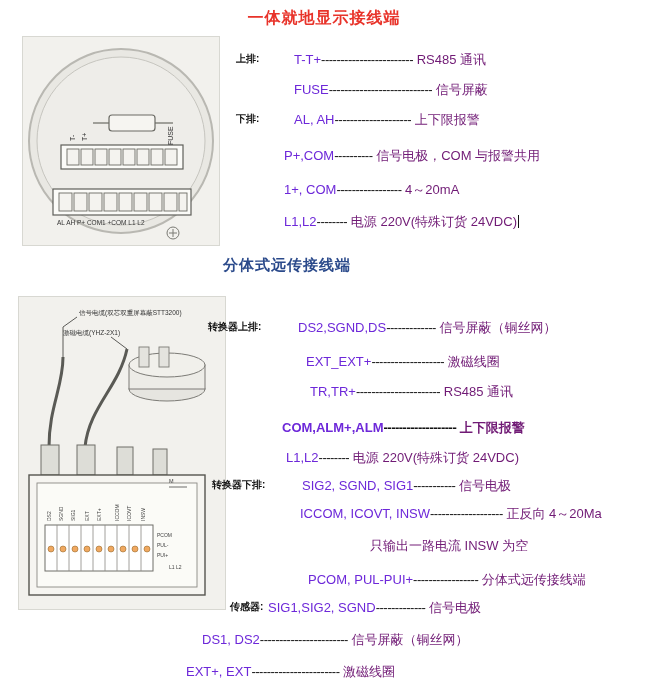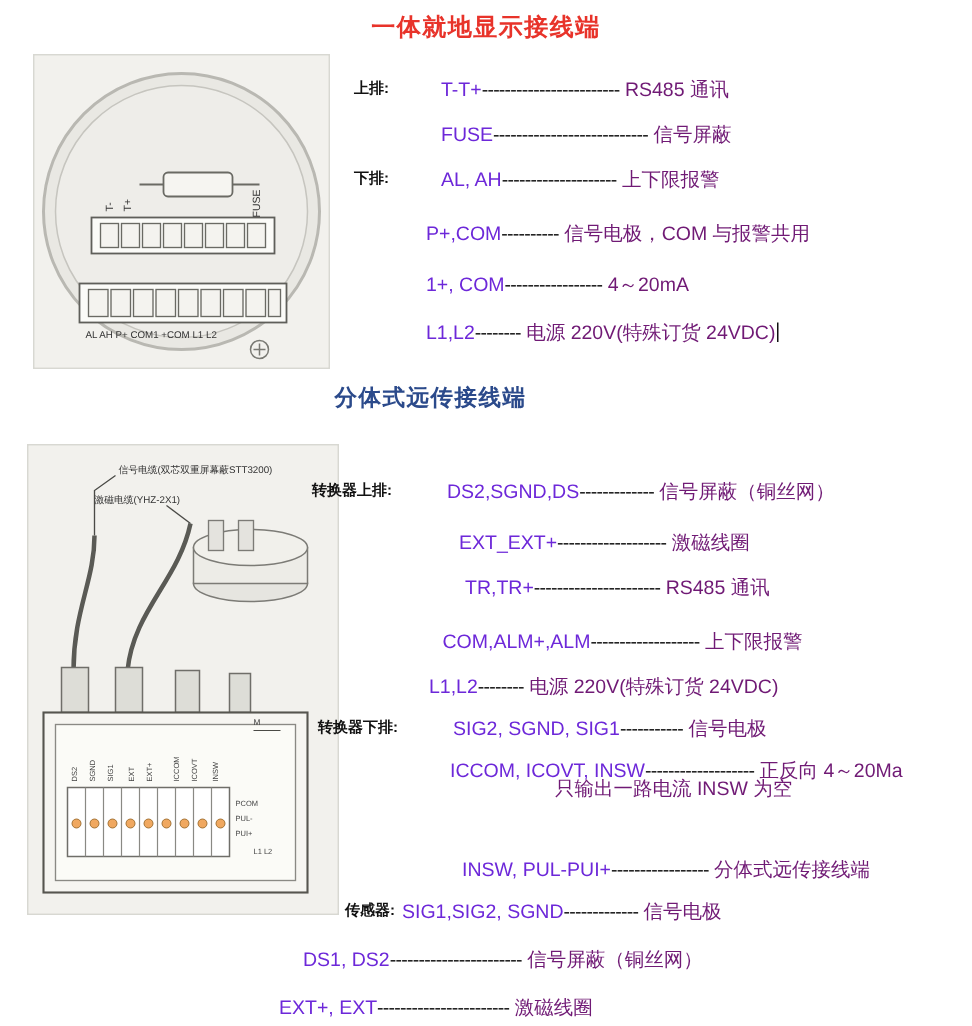--- a/index.html
+++ b/index.html
@@ -227,44 +227,44 @@
 </div>
 
 <div class="row" style="left:306px;top:354px;">
   <span class="k">EXT_EXT+</span><span class="d">-------------------</span> <span class="v">激磁线圈</span>
 </div>
 
 <div class="row" style="left:310px;top:384px;">
   <span class="k">TR,TR+</span><span class="d">----------------------</span> <span class="v">RS485 通讯</span>
 </div>
 
-<div class="row" style="left:295px;top:420px;">
+<div class="row" style="left:282px;top:420px;font-weight:bold;">
   <span class="k">COM,ALM+,ALM</span><span class="d">-------------------</span> <span class="v">上下限报警</span>
 </div>
 
 <div class="row" style="left:286px;top:450px;">
   <span class="k">L1,L2</span><span class="d">--------</span> <span class="v">电源 220V(特殊订货 24VDC)</span>
 </div>
 
 <div class="rowlabel" style="left:212px;top:478px;">转换器下排:</div>
 
 <div class="row" style="left:302px;top:478px;">
   <span class="k">SIG2, SGND, SIG1</span><span class="d">-----------</span> <span class="v">信号电极</span>
 </div>
 
 <div class="row" style="left:300px;top:506px;">
   <span class="k">ICCOM, ICOVT, INSW</span><span class="d">-------------------</span> <span class="v">正反向 4～20Ma</span>
 </div>
 
-<div class="row" style="left:370px;top:518px;">
+<div class="row" style="left:370px;top:538px;">
   <span class="v">只输出一路电流 INSW 为空</span>
 </div>
 
 <div class="row" style="left:308px;top:572px;">
-  <span class="k">INSW, PUL-PUI+</span><span class="d">-----------------</span> <span class="v">分体式远传接线端</span>
+  <span class="k">PCOM, PUL-PUI+</span><span class="d">-----------------</span> <span class="v">分体式远传接线端</span>
 </div>
 
 <div class="rowlabel" style="left:218px;top:600px;margin-left:12px;">传感器:</div>
 
 <div class="row" style="left:268px;top:600px;">
   <span class="k">SIG1,SIG2, SGND</span><span class="d">-------------</span> <span class="v">信号电极</span>
 </div>
 
 <div class="row" style="left:202px;top:632px;">
   <span class="k">DS1, DS2</span><span class="d">-----------------------</span> <span class="v">信号屏蔽（铜丝网）</span>

